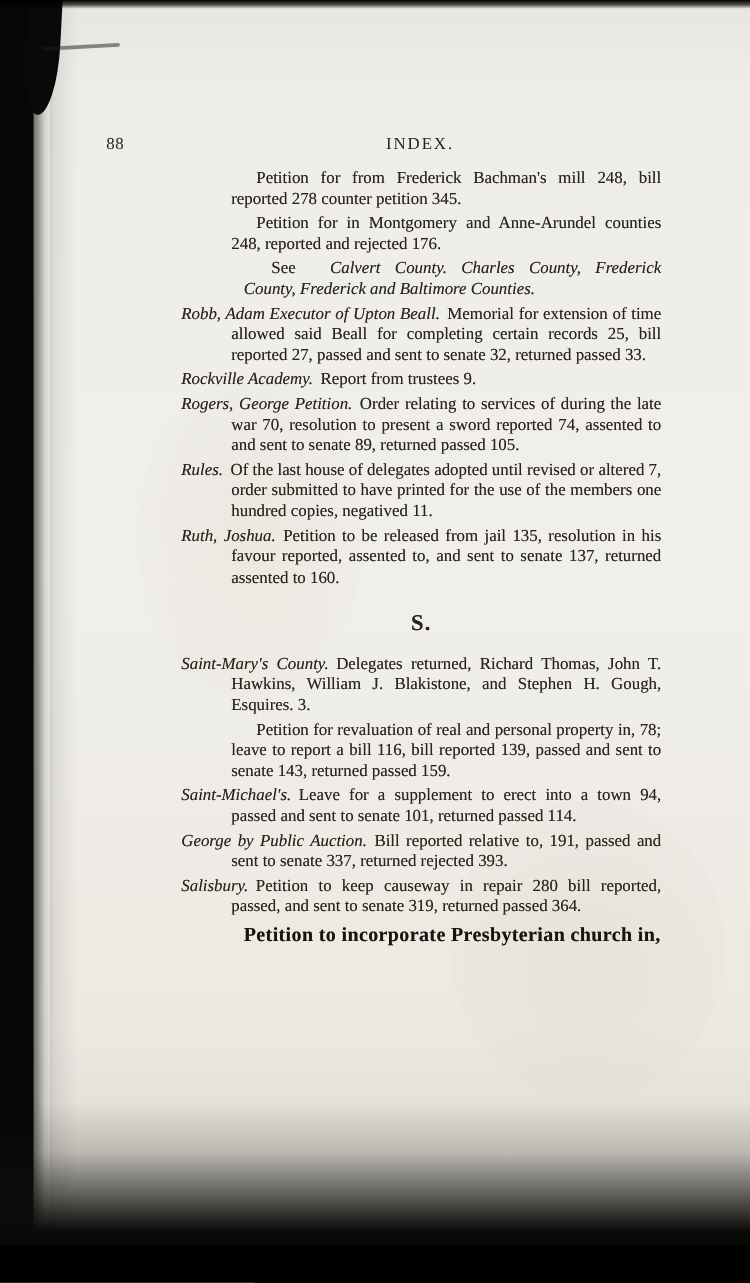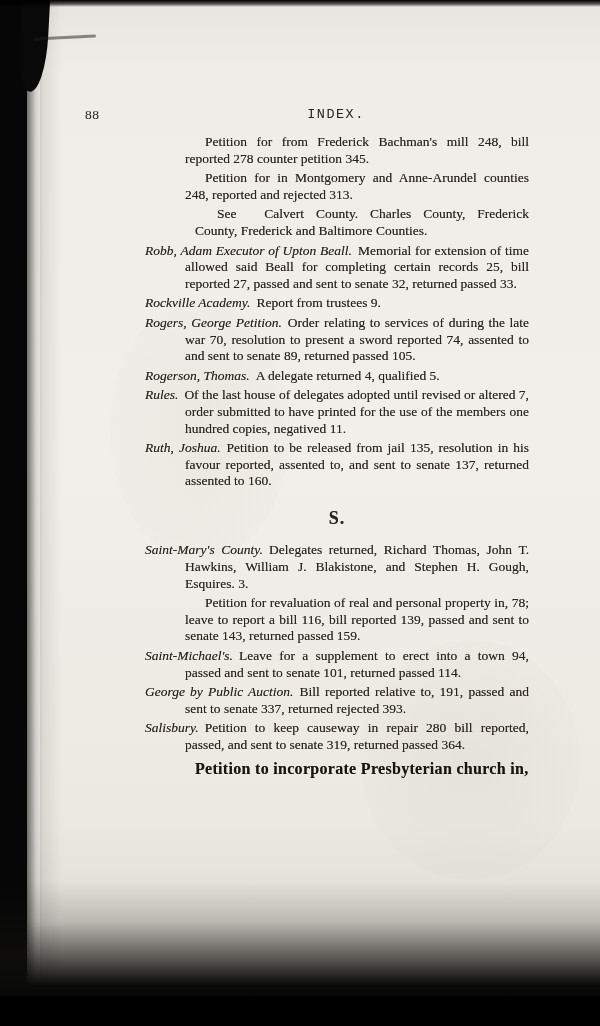--- a/index.html
+++ b/index.html
@@ -34,34 +34,34 @@
   .bottom-black { position: absolute; left: 0; bottom: 0; width: 100%; height: 30px; background: #000; z-index: 5; }
   .stain { position: absolute; border-radius: 50%; z-index: 1; }
   .stain-a { left: 110px; top: 300px; width: 180px; height: 260px;
     background: radial-gradient(ellipse at center, rgba(120,110,90,0.05), rgba(120,110,90,0)); }
   .stain-b { left: 360px; top: 640px; width: 220px; height: 240px;
     background: radial-gradient(ellipse at center, rgba(110,100,85,0.06), rgba(110,100,85,0)); }
 
   
   .pageheader { position: absolute; top: 107px; left: 0; width: 505px; height: 20px; font-size: 13.5px; z-index: 2; }
   .pagenum { position: absolute; left: 85px; top: 0; letter-spacing: 0.5px; }
-  .pagetitle { position: absolute; left: 145px; top: 0; width: 382px; text-align: center; letter-spacing: 1.5px; font-family: Liberation Mono, monospace; }
+  .pagetitle { position: absolute; left: 145px; top: 0; width: 382px; text-align: center; letter-spacing: 1.5px; }
 
   
   .content {
     position: absolute; left: 145px; top: 134px; width: 384px;
     font-size: 13.5px; line-height: 16.6px; text-align: justify; z-index: 2;
     text-shadow: 0 0 0.4px rgba(45,40,32,0.55);
   }
   .content p { margin: 0 0 3px 0; }
   .para  { padding-left: 40px; text-indent: 20px; }
   .see   { padding-left: 50px; text-indent: 22px; }
   .entry { padding-left: 40px; text-indent: -40px; }
   .hw { font-style: italic; margin-right: 6px; }
-  .it { }
+  .it { font-style: italic; }
   .see-lead { margin-right: 16px; }
   .section-head { text-align: center; font-size: 18px; font-weight: bold; letter-spacing: 1px;
     margin: 20px 0 16px 0 !important; text-indent: 0; }
   .closing { padding-left: 50px; font-size: 16px; color: #18150f; letter-spacing: 0.3px;
     margin-top: 7px !important; text-indent: 0; font-weight: bold; }
 </style>
 </head>
 <body>
 
 <div class="scan">
@@ -77,31 +77,30 @@
 
   <div class="pageheader">
     <span class="pagenum">88</span>
     <span class="pagetitle">INDEX.</span>
   </div>
 
   <div class="content">
 
     <p class="para">Petition for from Frederick Bachman's mill 248, bill reported 278 counter petition 345.</p>
 
-    <p class="para">Petition for in Montgomery and Anne-Arundel counties 248, reported and rejected 313.</p>
+    <p class="para">Petition for in Montgomery and Anne-Arundel counties 248, reported and rejected 176.</p>
 
     <p class="see"><span class="see-lead">See</span> <span class="it">Calvert County. Charles County, Frederick County, Frederick and Baltimore Counties.</span></p>
 
     <p class="entry"><span class="hw">Robb, Adam Executor of Upton Beall.</span><span>Memorial for extension of time allowed said Beall for completing certain records 25, bill reported 27, passed and sent to senate 32, returned passed 33.</span></p>
 
     <p class="entry"><span class="hw">Rockville Academy.</span><span>Report from trustees 9.</span></p>
 
     <p class="entry"><span class="hw">Rogers, George Petition.</span><span>Order relating to services of during the late war 70, resolution to present a sword reported 74, assented to and sent to senate 89, returned passed 105.</span></p>
 
-    <p class="entry"><span class="hw">Rogerson, Thomas.</span><span>A delegate returned 4, qualified 5.</span></p>
 
     <p class="entry"><span class="hw">Rules.</span><span>Of the last house of delegates adopted until revised or altered 7, order submitted to have printed for the use of the members one hundred copies, negatived 11.</span></p>
 
     <p class="entry"><span class="hw">Ruth, Joshua.</span><span>Petition to be released from jail 135, resolution in his favour reported, assented to, and sent to senate 137, returned assented to 160.</span></p>
 
     <p class="section-head">S.</p>
 
     <p class="entry"><span class="hw">Saint-Mary's County.</span><span>Delegates returned, Richard Thomas, John T. Hawkins, William J. Blakistone, and Stephen H. Gough, Esquires. 3.</span></p>
 
     <p class="para">Petition for revaluation of real and personal property in, 78; leave to report a bill 116, bill reported 139, passed and sent to senate 143, returned passed 159.</p>

